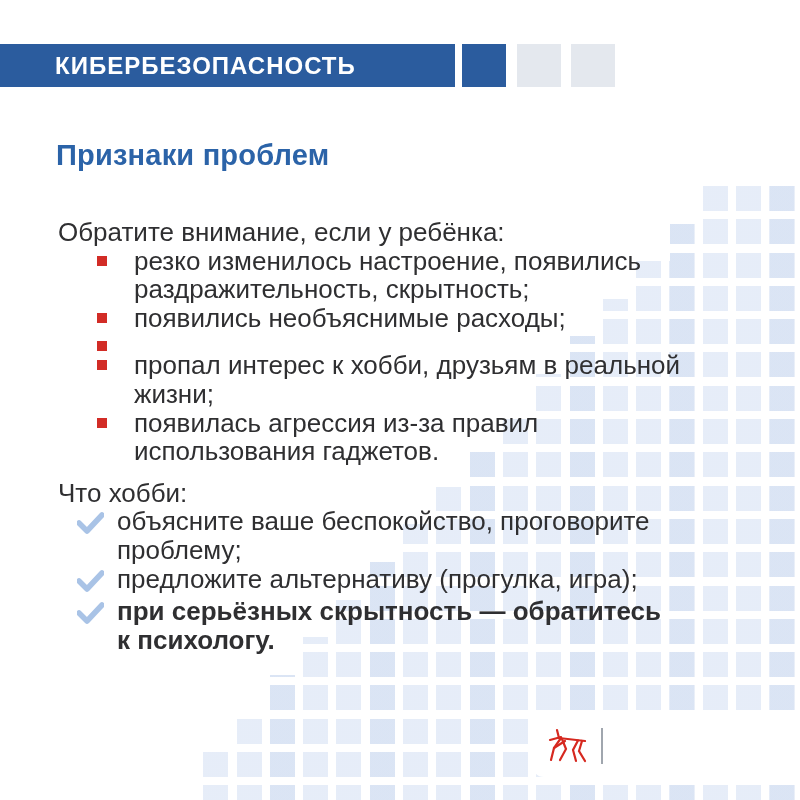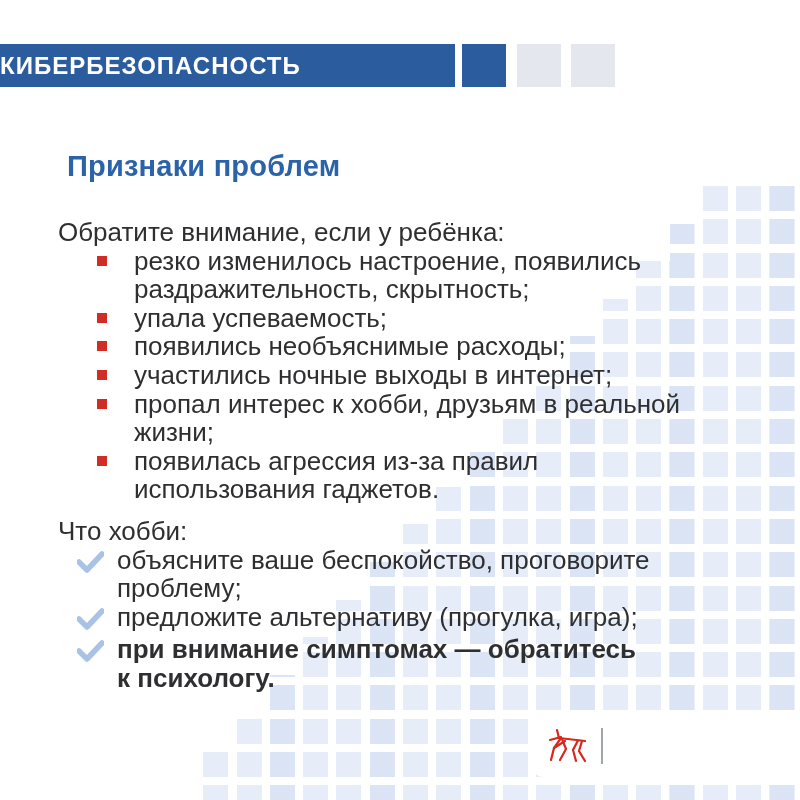--- a/index.html
+++ b/index.html
@@ -23,31 +23,31 @@
       333px 226px, 366px 226px, 366px 188px, 400px 188px, 400px 150px, 433px 150px,
       433px 113px, 466px 113px, 466px 75px, 500px 75px, 500px 38px, 533px 38px
     );
   }
 
   
   .header-bar{
     position:absolute;left:0;top:44px;width:455px;height:43px;background:#2b5c9e;
   }
   .header-bar span{
-    display:block;line-height:43px;color:#ffffff;
+    display:block;line-height:43px;padding-left:55px;color:#ffffff;
     font-size:24px;font-weight:700;letter-spacing:1px;
   }
   .hsq{position:absolute;top:44px;width:44px;height:43px;}
   .hsq-blue{left:462px;background:#2b5c9e;}
   .hsq-g1{left:517px;background:#e4e8ee;}
   .hsq-g2{left:571px;background:#e4e8ee;}
 
   
   .page-title{
-    position:absolute;left:55px;top:138px;margin:12px;
+    position:absolute;left:55px;top:138px;margin:1px;
     font-size:29px;font-weight:700;color:#2b63a8;letter-spacing:0.2px;
   }
 
   
   .content{
     position:absolute;left:0;top:218px;width:740px;
     font-size:26px;line-height:28.6px;color:#2f2f31;
   }
   .content p{margin:0;padding-left:58px;}
   .content ul{list-style:none;margin:0;padding:0;}
@@ -99,29 +99,24 @@
     <p>Обратите внимание, если у ребёнка:</p>
 
     <ul class="bullets">
       <li>
         <span class="bullet"></span>
         <span class="t">резко изменилось настроение, появились
 раздражительность, скрытность;</span>
       </li>
       <li>
         <span class="bullet"></span>
-        <span class="t">упала успеваемость;</span>
-      </li>
-      <li>
-        <span class="bullet"></span>
         <span class="t">появились необъяснимые расходы;</span>
       </li>
       <li>
         <span class="bullet"></span>
-        <span class="t">участились ночные выходы в интернет;</span>
       </li>
       <li>
         <span class="bullet"></span>
         <span class="t">пропал интерес к хобби, друзьям в реальной
 жизни;</span>
       </li>
       <li>
         <span class="bullet"></span>
         <span class="t">появилась агрессия из-за правил
 использования гаджетов.</span>
@@ -147,21 +142,21 @@
             </svg>
         </span>
         <span class="t">предложите альтернативу (прогулка, игра);</span>
       </li>
       <li class="bold">
         <span class="check">
           <svg width="27" height="22" viewBox="0 0 27 22">
               <path d="M2 11 L10 19 L25 3" fill="none" stroke="#a9c3e6" stroke-width="5.5" stroke-linecap="round" stroke-linejoin="round"></path>
             </svg>
         </span>
-        <span class="t">при внимание симптомах — обратитесь
+        <span class="t">при серьёзных скрытность — обратитесь
 к психологу.</span>
       </li>
     </ul>
   </div>
 
   <div class="logo-box">
     <svg width="40" height="36" viewBox="0 0 40 36">
       <g fill="none" stroke="#d6281f" stroke-width="2.2" stroke-linecap="round">
         <path d="M9 2 L11 10"></path>
         <path d="M2 12 L13 9"></path>

